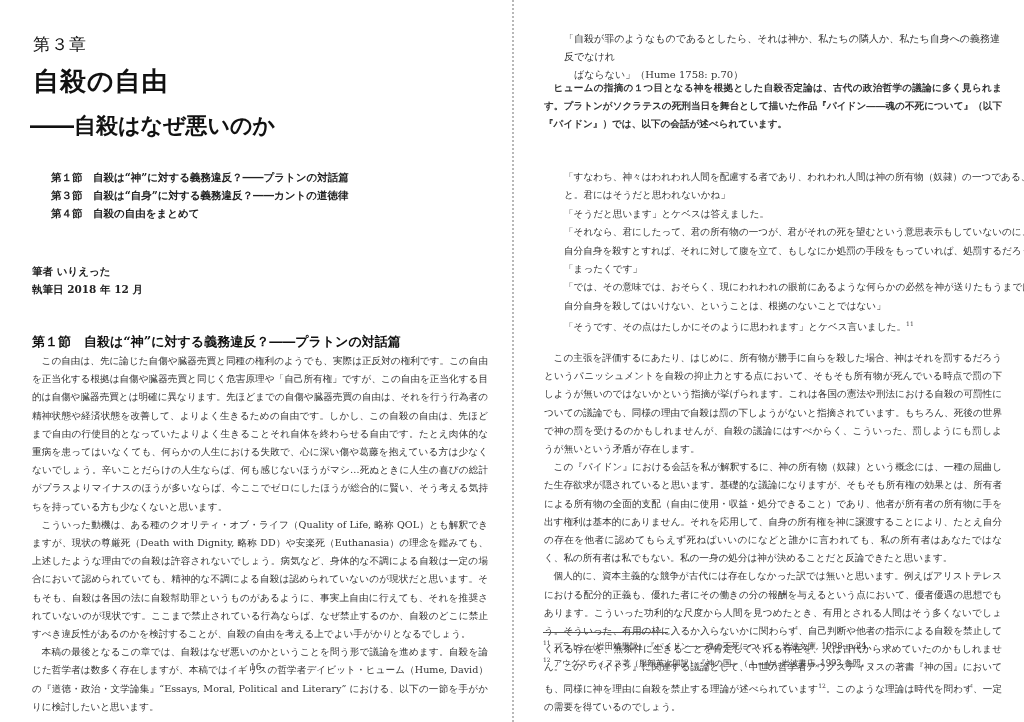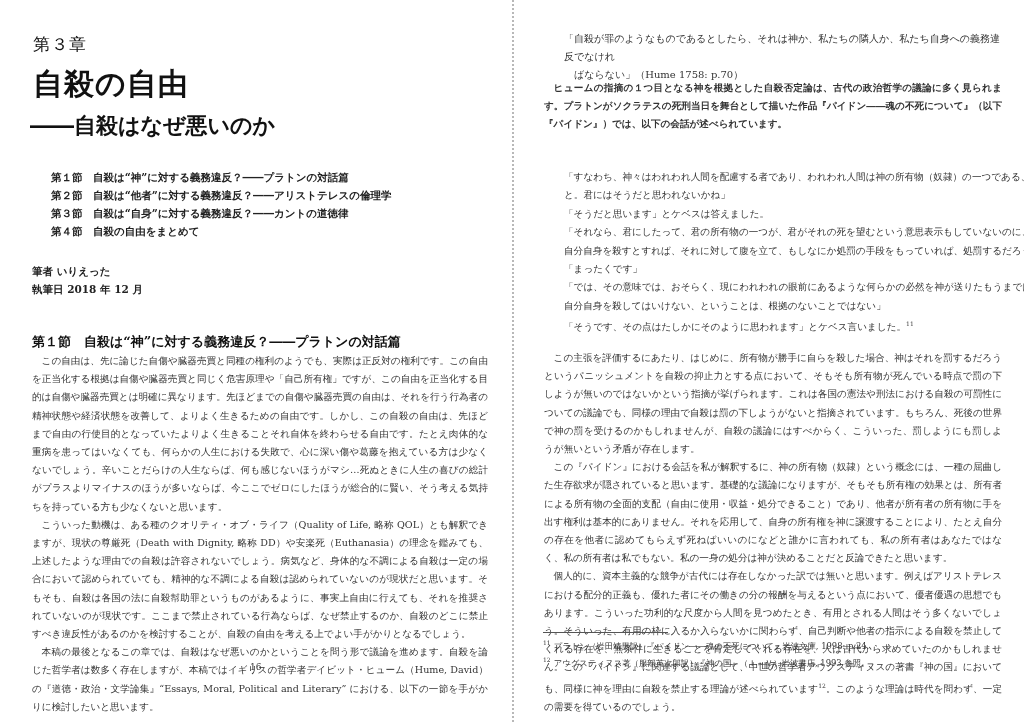--- a/index.html
+++ b/index.html
@@ -8,21 +8,21 @@
     font-family: "DejaVu Serif", "Liberation Serif", serif; color: #222;
   }
   .page { position: absolute; top: 0; height: 722px; }
   .page-left { left: 0; width: 512px; }
   .page-right { left: 514px; width: 510px; }
   .divider {
     position: absolute; left: 512px; top: 0; width: 0; height: 722px;
     border-left: 2px dotted #b8b8b8;
   }
   .chapter-label { position: absolute; left: 33px; top: 33px; font-size: 17px; font-weight: normal; color: #111; letter-spacing: 1px; }
-  .chapter-title { position: absolute; left: 33px; top: 64px; font-size: 30px; font-weight: bold; color: #111; letter-spacing: 1px; }
+  .chapter-title { position: absolute; left: 33px; top: 64px; font-size: 26px; font-weight: bold; color: #111; letter-spacing: 1px; }
   .chapter-subtitle { position: absolute; left: 30px; top: 111px; font-size: 22px; font-weight: bold; color: #111; }
   .toc { position: absolute; left: 51px; top: 168px; }
   .toc-item { font-size: 10.5px; font-weight: bold; line-height: 18px; color: #222; white-space: nowrap; }
   .toc-num { display: inline-block; width: 42px; }
   .meta { position: absolute; left: 32px; top: 262px; font-size: 10.5px; font-weight: bold; line-height: 18px; color: #222; }
   .section-heading { position: absolute; left: 32px; top: 333px; font-size: 13px; font-weight: bold; color: #111; white-space: nowrap; }
   .body-text { position: absolute; font-size: 9.6px; line-height: 18.2px; color: #333; }
   .body-text p { margin: 0; text-indent: 1em; text-align: justify; }
   .left-body { left: 32px; top: 352px; width: 456px; }
   .page-num { position: absolute; font-size: 9px; color: #333; }
@@ -42,21 +42,20 @@
 </head>
 <body>
 
 <div class="page page-left">
   <div class="chapter-label">第３章</div>
   <div class="chapter-title">自殺の自由</div>
   <div class="chapter-subtitle">――自殺はなぜ悪いのか</div>
 
   <div class="toc">
     <div class="toc-item"><span class="toc-num">第１節</span><span>自殺は“神”に対する義務違反？――プラトンの対話篇</span></div>
-    <div class="toc-item"><span class="toc-num">第２節</span><span>自殺は“他者”に対する義務違反？――アリストテレスの倫理学</span></div>
     <div class="toc-item"><span class="toc-num">第３節</span><span>自殺は“自身”に対する義務違反？――カントの道徳律</span></div>
     <div class="toc-item"><span class="toc-num">第４節</span><span>自殺の自由をまとめて</span></div>
   </div>
 
   <div class="meta">
     <div>筆者 いりえった</div>
     <div>執筆日 2018 年 12 月</div>
   </div>
 
   <div class="section-heading">第１節　自殺は“神”に対する義務違反？――プラトンの対話篇</div>

